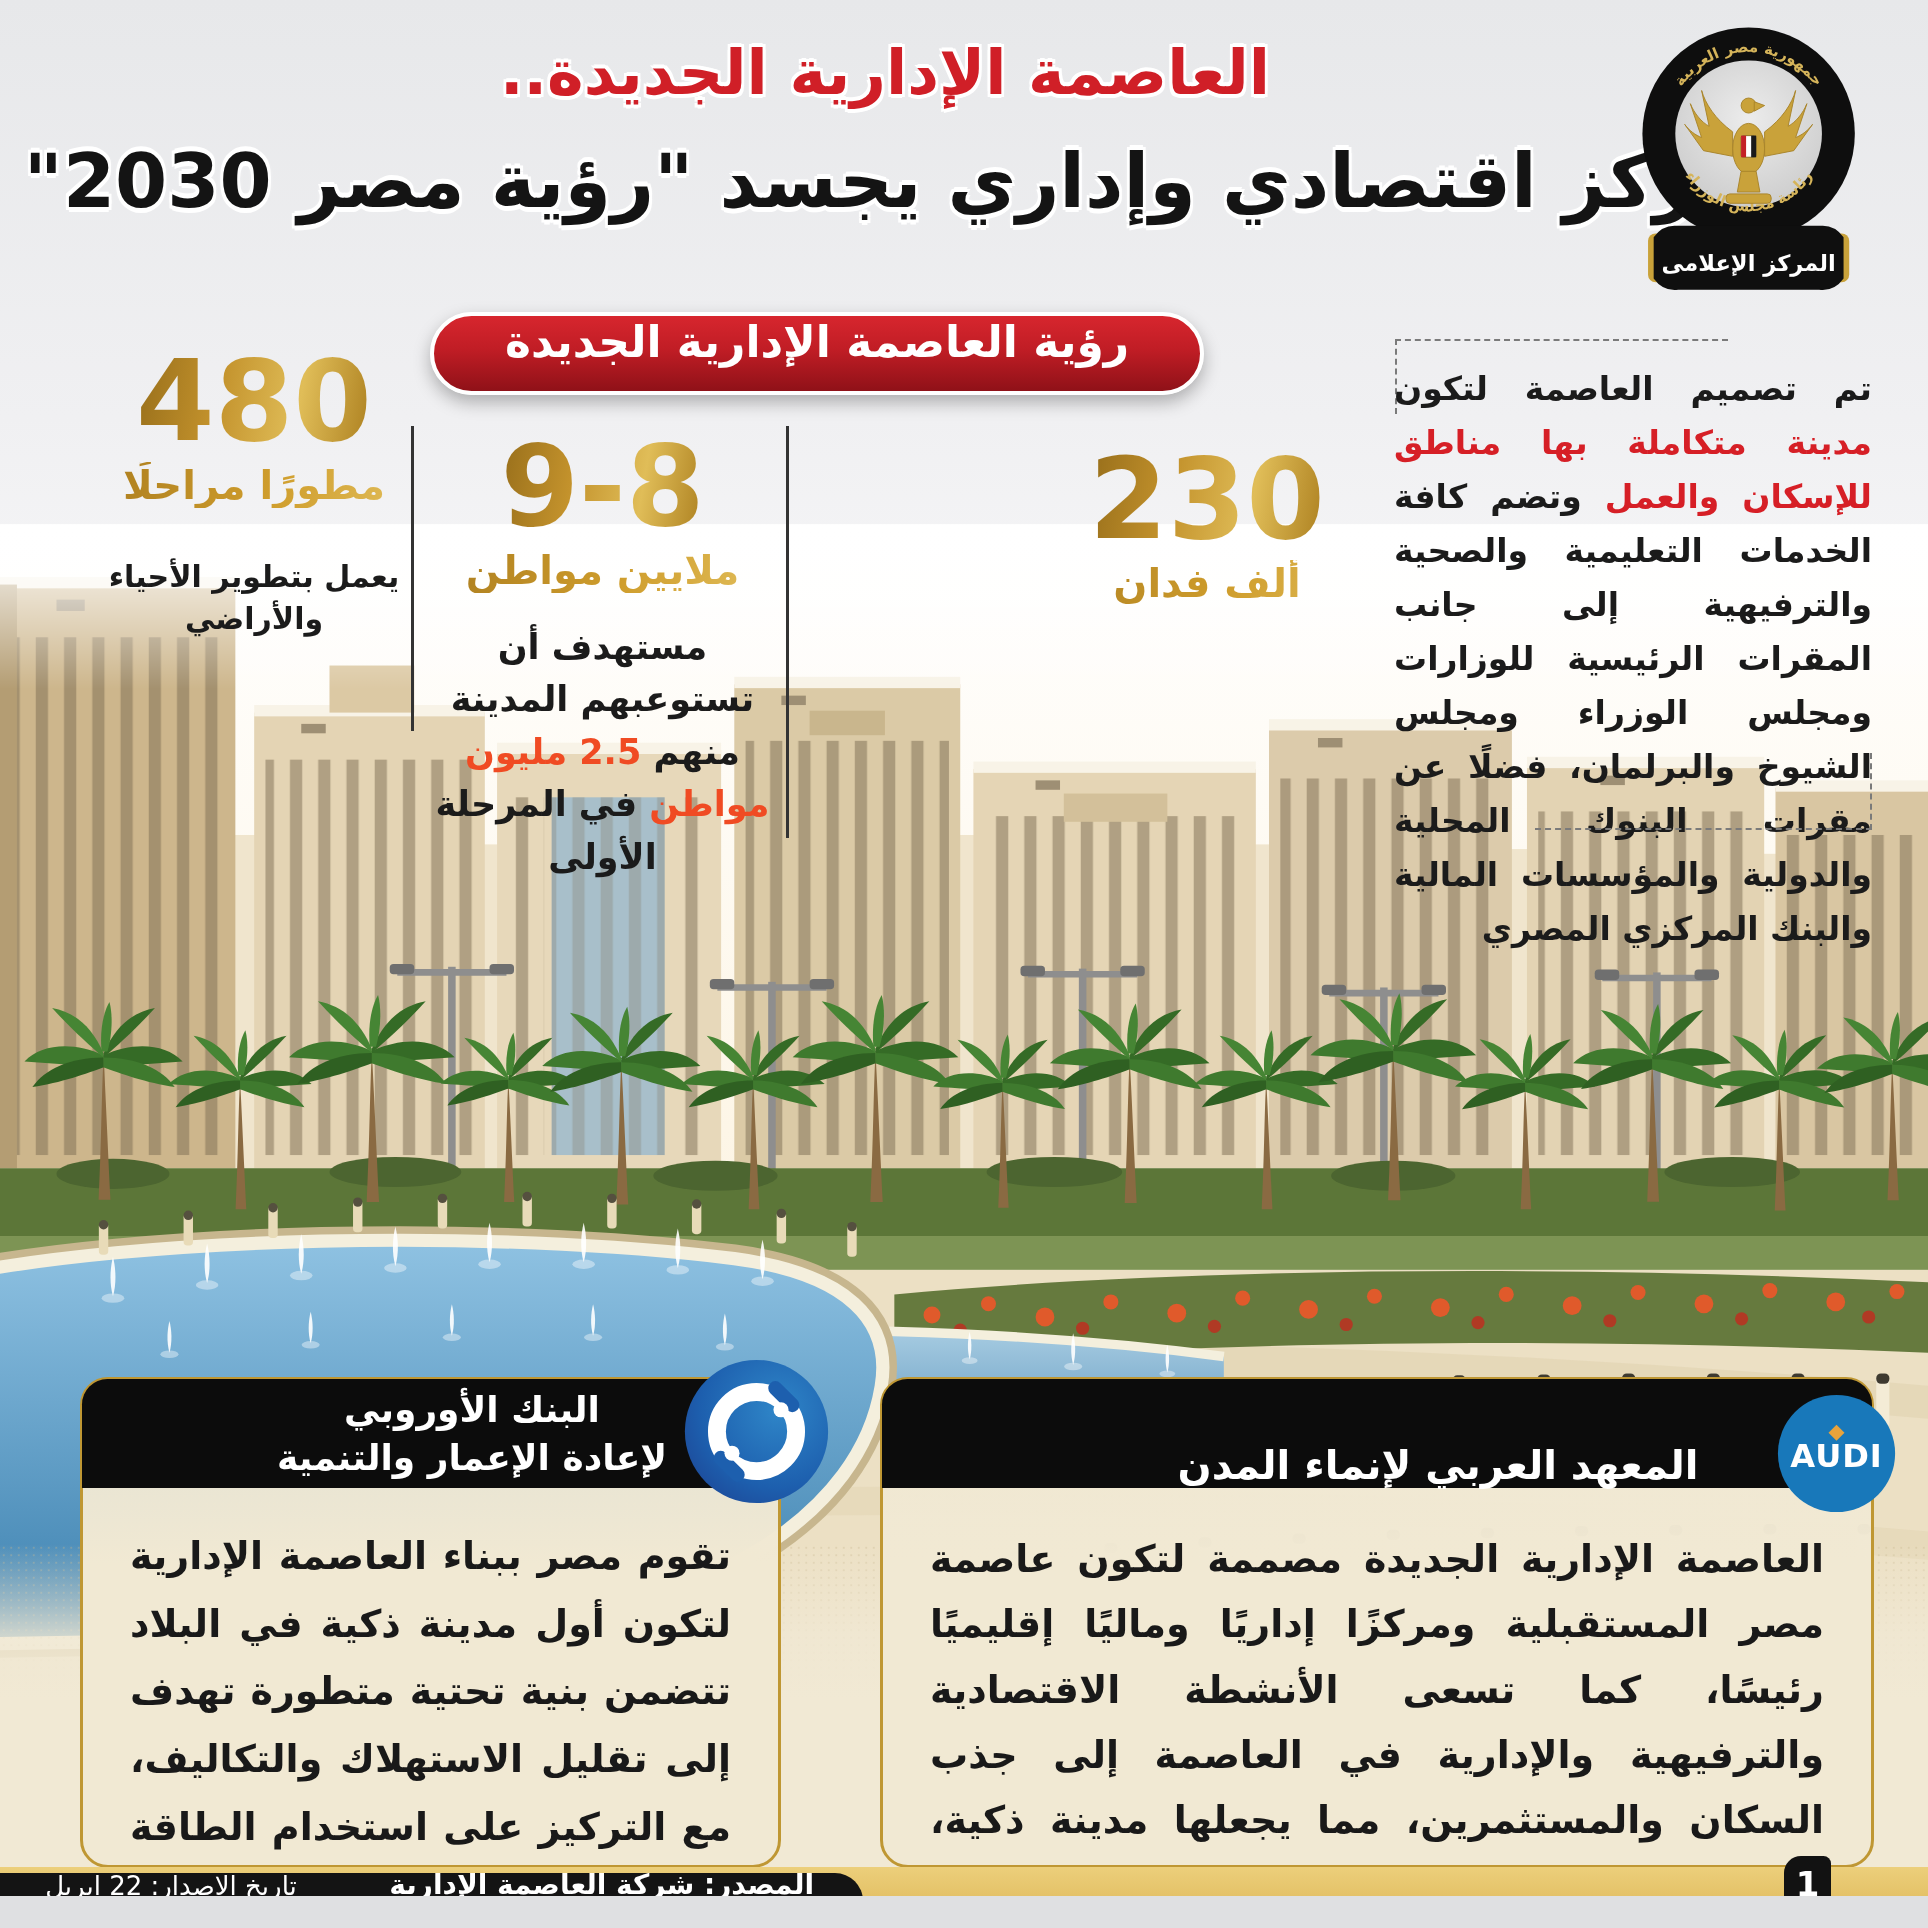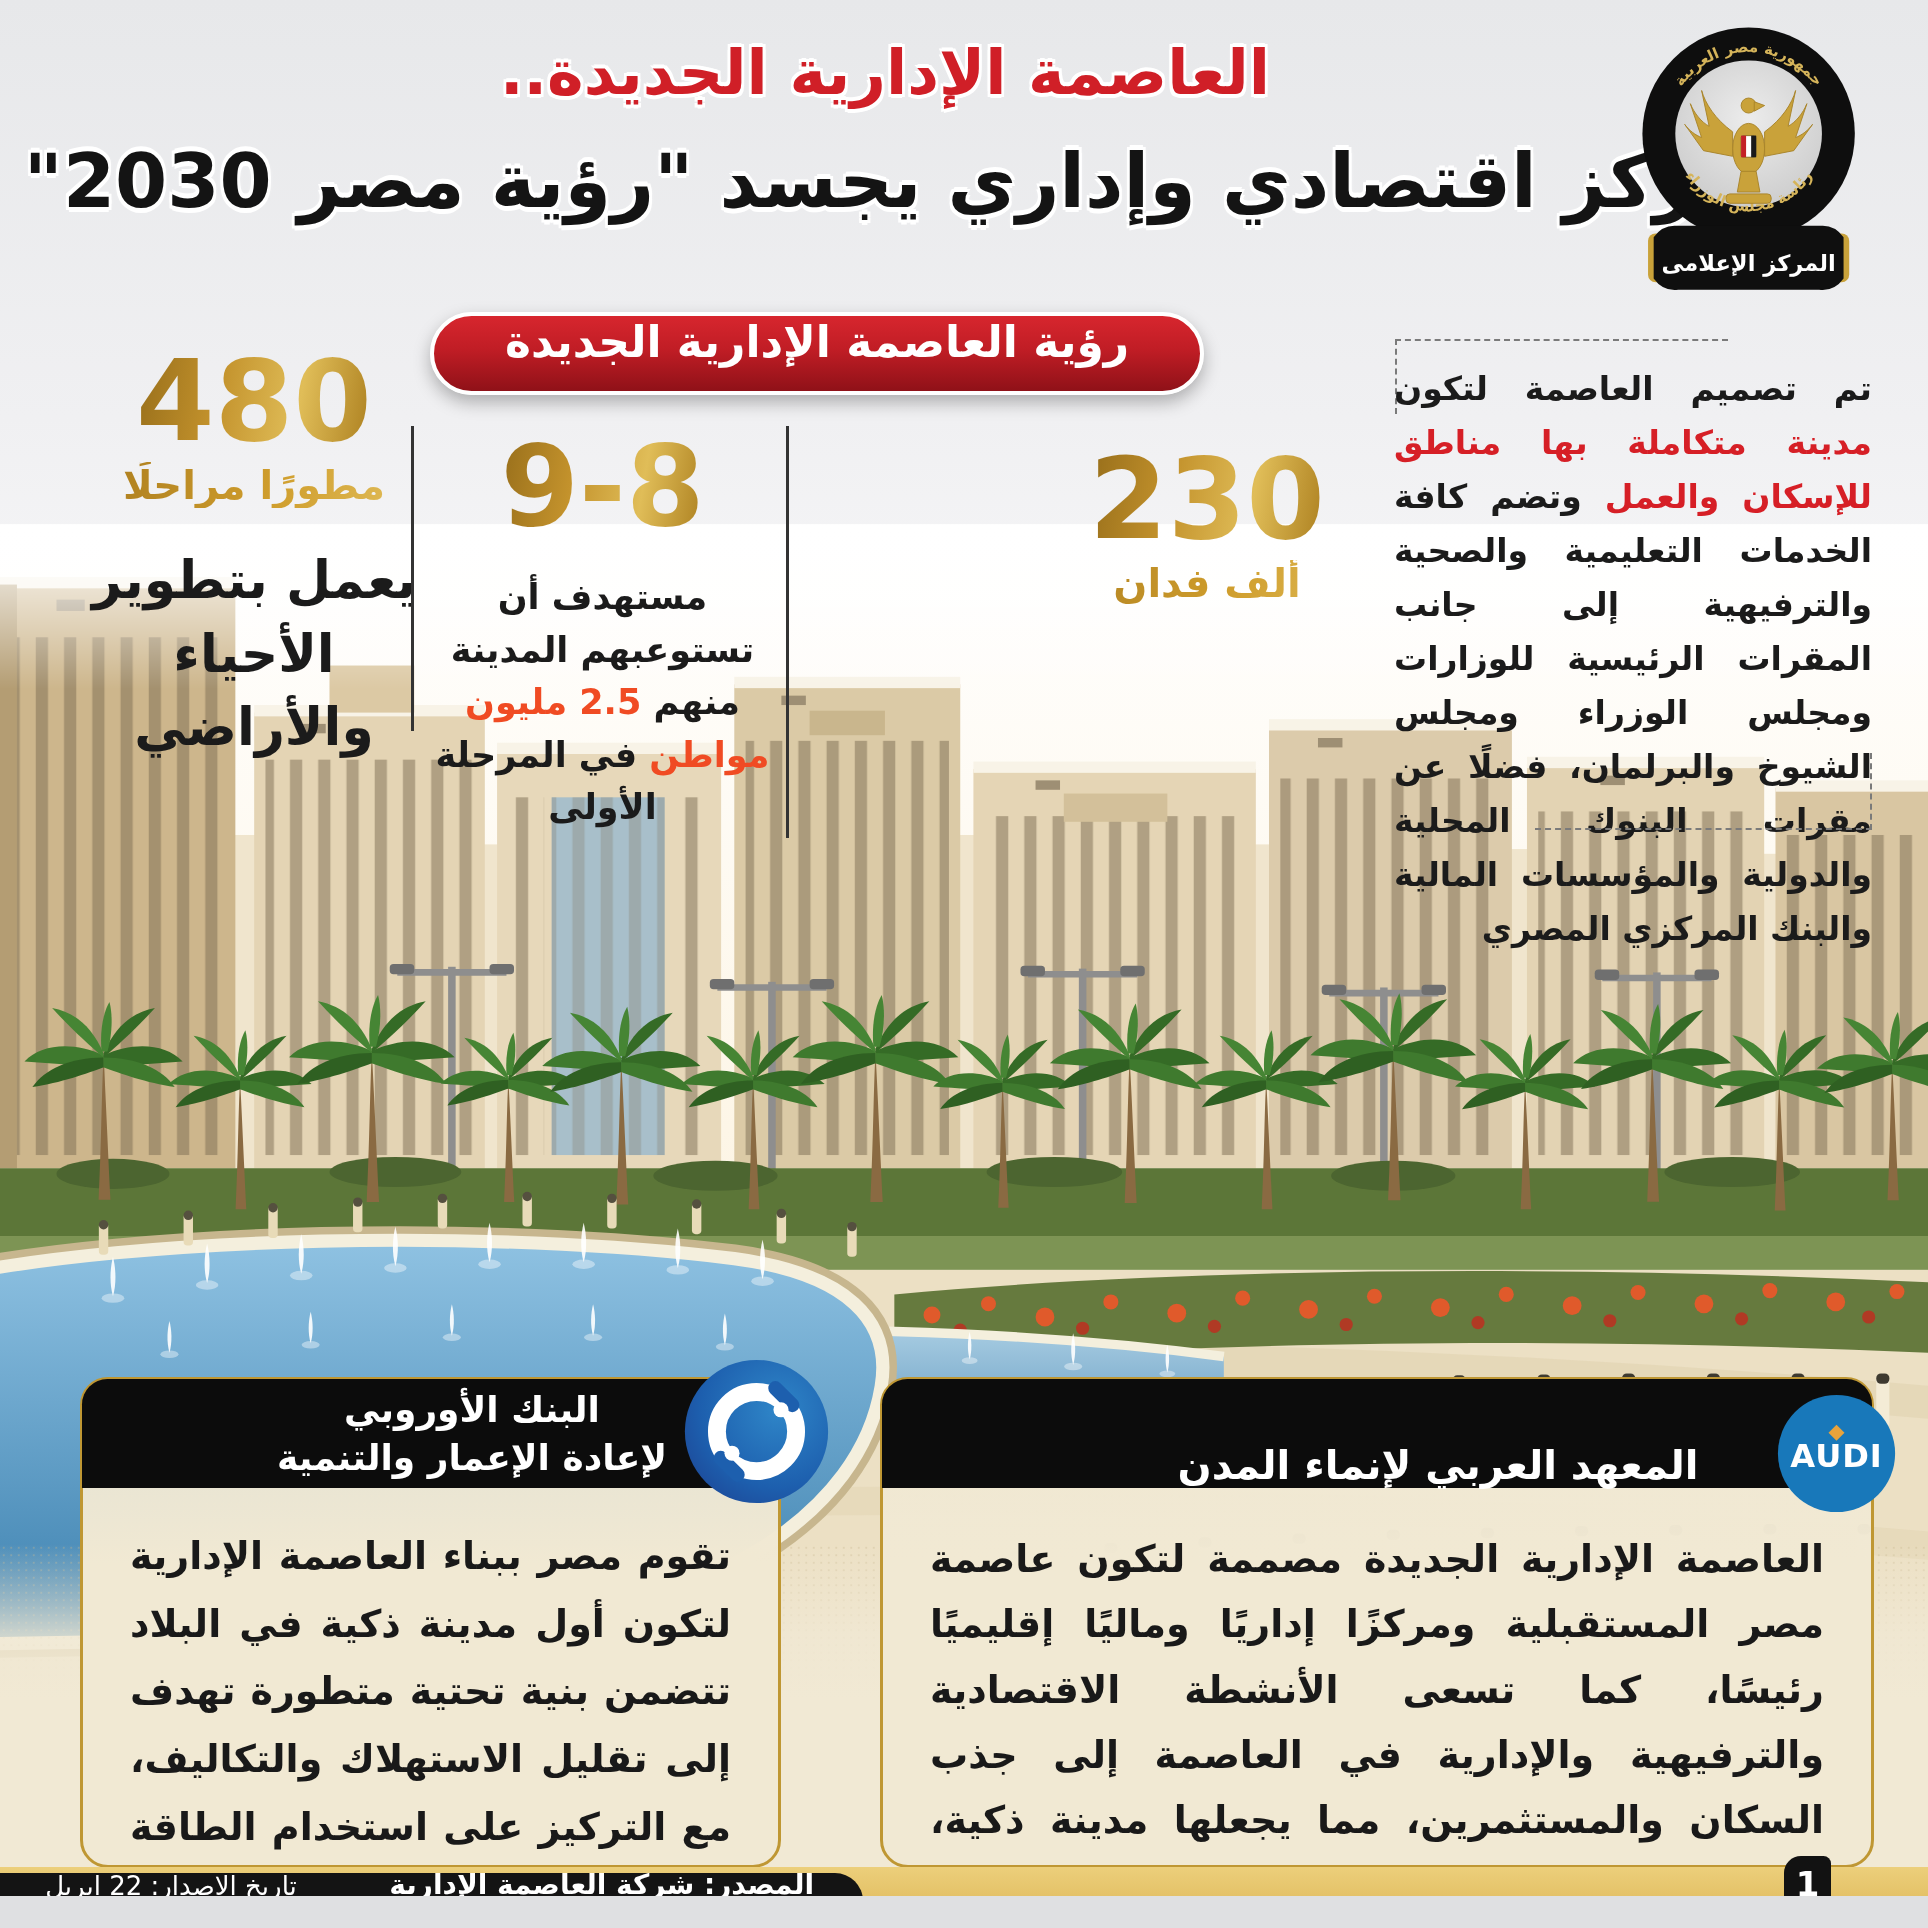--- a/index.html
+++ b/index.html
@@ -27,21 +27,21 @@
   
   .stat{text-align:center;direction:rtl;}
   .stat-num{display:inline-block;font-size:113px;font-weight:bold;line-height:1;direction:ltr;
             background:linear-gradient(100deg,#966d1a 0%,#c3922c 35%,#e0bd58 68%,#aa7d1d 100%);
             -webkit-background-clip:text;background-clip:text;color:transparent;}
   .stat-unit{display:block;margin-top:3.8px;font-size:40px;font-weight:bold;
             background:linear-gradient(100deg,#a87a1e 0%,#cf9d2c 55%,#e3c160 100%);
             -webkit-background-clip:text;background-clip:text;color:transparent;}
   .stat-desc{font-weight:bold;color:#1b1b1b;}
   .col-480{top:345px;left:79px;width:350px;}
-  .col-480 .stat-desc{margin-top:36px;font-size:52px;line-height:1.42;}
+  .col-480 .stat-desc{margin-top:48px;font-size:30px;line-height:1.42;}
   .col-89{top:430px;left:420px;width:365px;}
   .col-89 .stat-desc{margin-top:28px;font-size:35px;line-height:1.5;}
   .col-230{top:443px;left:1017px;width:380px;}
   .col-230 .stat-desc{margin-top:30px;font-size:36px;line-height:1.55;width:301px;margin-left:auto;margin-right:auto;}
   .hl-orange{color:#f04b23;}
   .divider{background:#333;width:2.8px;}
   .d1{left:411px;top:426px;height:305px;}
   .d2{left:786px;top:426px;height:412px;}
 
   
@@ -421,20 +421,21 @@
   <div class="abs stat col-480">
     <span class="stat-num">480</span>
     <span class="stat-unit">مطورًا مراحلًا</span>
     <div class="stat-desc">يعمل بتطوير الأحياء والأراضي</div>
   </div>
 
   <div class="abs divider d1"></div>
 
   <div class="abs stat col-89">
     <span class="stat-num">9-8</span>
+    <span class="stat-unit">ملايين مواطن</span>
     <div class="stat-desc"><span>مستهدف أن تستوعبهم المدينة منهم </span><span class="hl-orange">2.5 مليون مواطن</span><span> في المرحلة الأولى</span></div>
   </div>
 
   <div class="abs divider d2"></div>
 
   <div class="abs stat col-230">
     <span class="stat-num">230</span>
     <span class="stat-unit">ألف فدان</span>
   </div>
 

